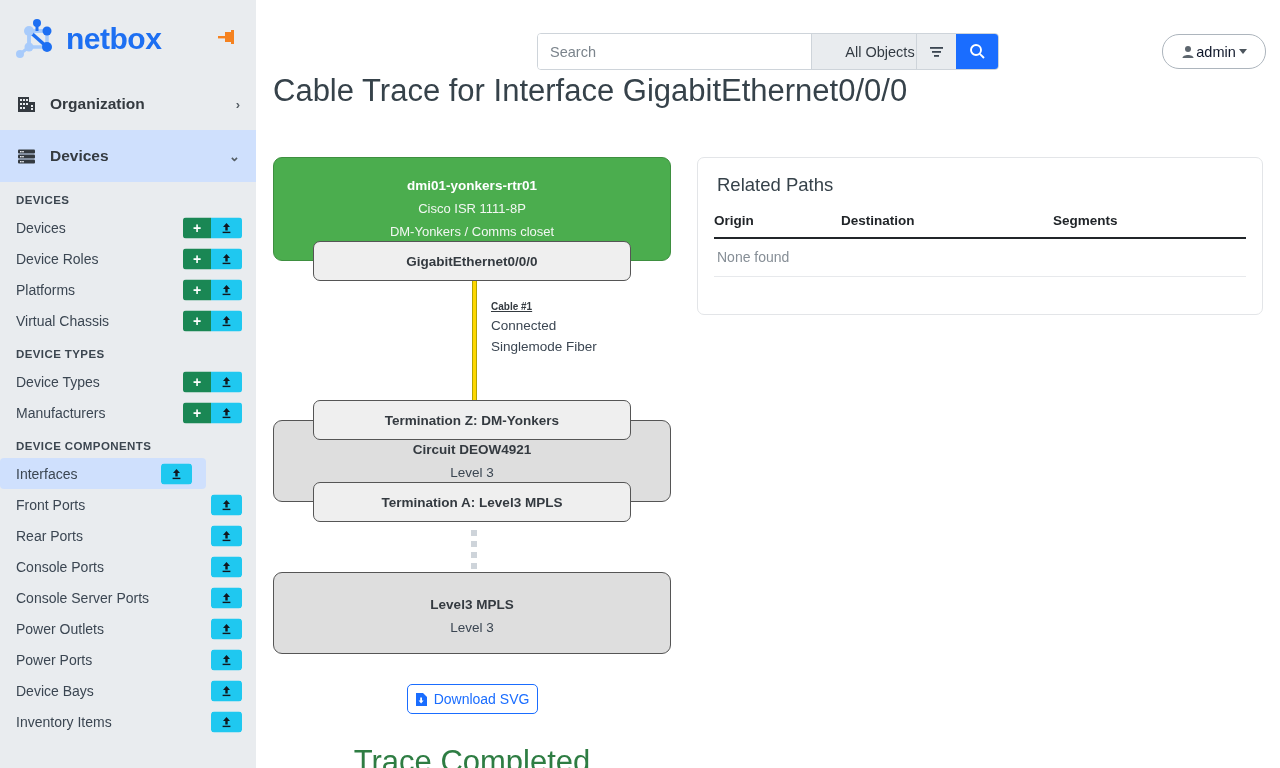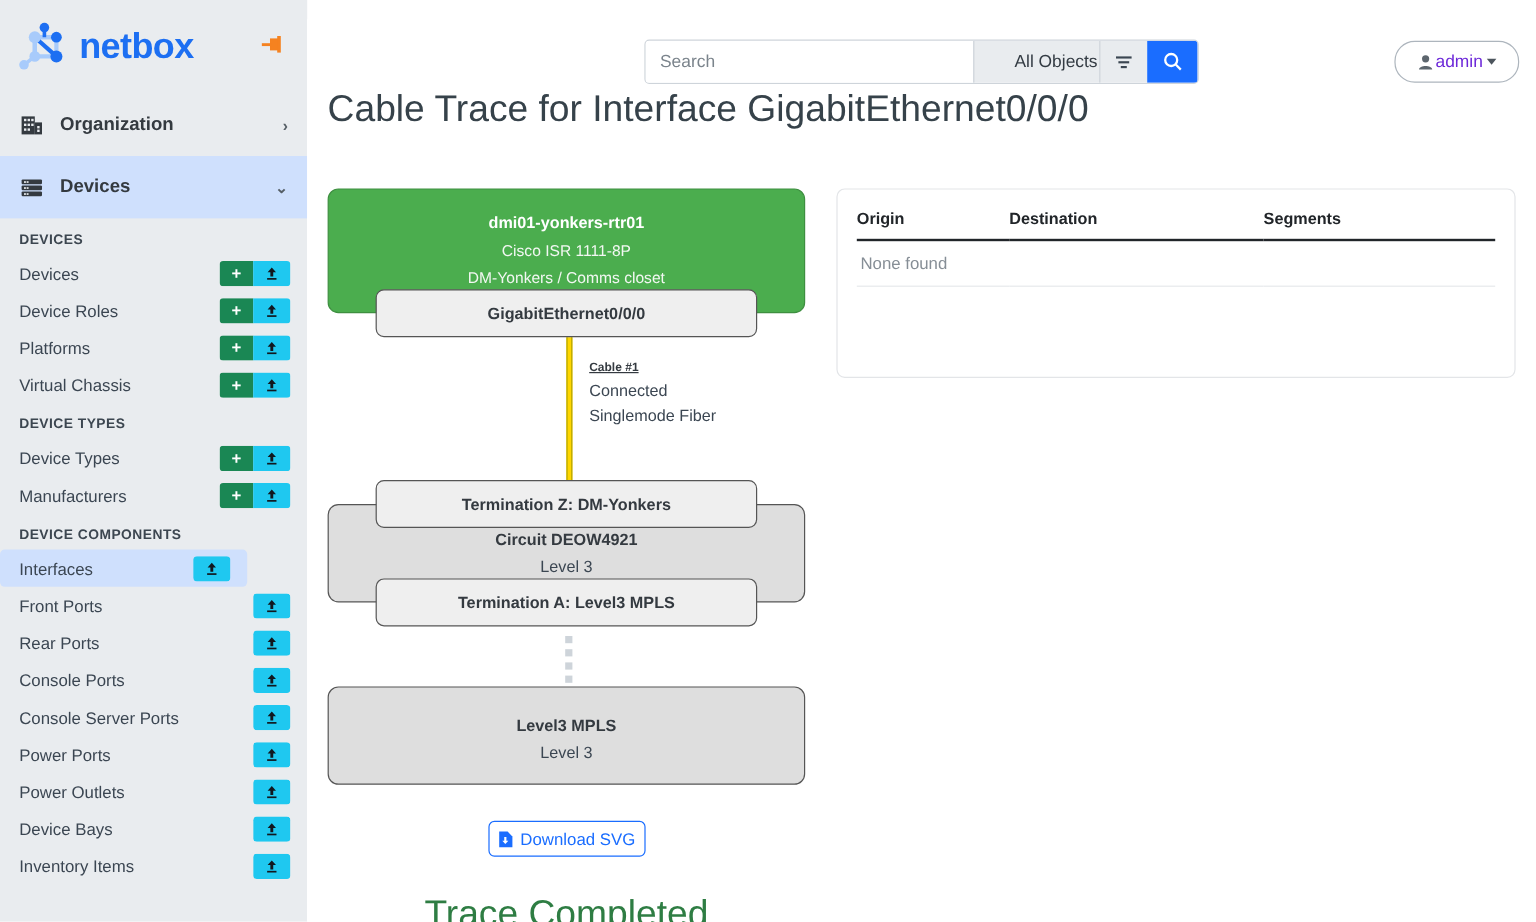--- a/index.html
+++ b/index.html
@@ -109,21 +109,21 @@
   #search-btn {
     width: 42px; background: #1a6dff;
     display:flex; align-items:center; justify-content:center;
     cursor:pointer;
   }
   #user-btn {
     position: absolute; right: 14px; top: 18px;
     width: 104px; height: 35px;
     border: 1px solid #adb5bd; border-radius: 17px;
     display:flex; align-items:center; justify-content:center; gap:1px;
-    font-size: 14.5px; color: #6d28d9; cursor: pointer; background:#fff;
+    font-size: 14.5px; color: #0f172a; cursor: pointer; background:#fff;
   }
   #user-btn .caret { border-left:4px solid transparent; border-right:4px solid transparent; border-top:5px solid #4c555d; margin-left:2px;}
 
   
   #page { position: absolute; left: 256px; top: 70px; width: 1024px; height: 698px; background:#fff; }
   #page-title {
     position: absolute; left: 17px; top: 3px;
     font-size: 31px; font-weight: normal; color: #36424a;
     white-space: nowrap;
   }
@@ -410,32 +410,32 @@
         <div class="btn-grp">
           <div class="btn-imp solo">
             <svg width="13" height="13" viewBox="0 0 13 13">
               <path d="M6.5 1.5 L10 5.4 H7.7 V9 H5.3 V5.4 H3 Z" fill="#11181f"></path>
               <rect x="2.6" y="10.2" width="7.8" height="1.4" fill="#11181f"></rect>
             </svg>
           </div>
         </div>
       </div>
       <div class="nav-item">
+        <span class="label">Power Outlets</span>
+        <div class="btn-grp">
+          <div class="btn-imp solo">
+            <svg width="13" height="13" viewBox="0 0 13 13">
+              <path d="M6.5 1.5 L10 5.4 H7.7 V9 H5.3 V5.4 H3 Z" fill="#11181f"></path>
+              <rect x="2.6" y="10.2" width="7.8" height="1.4" fill="#11181f"></rect>
+            </svg>
+          </div>
+        </div>
+      </div>
+      <div class="nav-item">
         <span class="label">Power Ports</span>
-        <div class="btn-grp">
-          <div class="btn-imp solo">
-            <svg width="13" height="13" viewBox="0 0 13 13">
-              <path d="M6.5 1.5 L10 5.4 H7.7 V9 H5.3 V5.4 H3 Z" fill="#11181f"></path>
-              <rect x="2.6" y="10.2" width="7.8" height="1.4" fill="#11181f"></rect>
-            </svg>
-          </div>
-        </div>
-      </div>
-      <div class="nav-item">
-        <span class="label">Power Outlets</span>
         <div class="btn-grp">
           <div class="btn-imp solo">
             <svg width="13" height="13" viewBox="0 0 13 13">
               <path d="M6.5 1.5 L10 5.4 H7.7 V9 H5.3 V5.4 H3 Z" fill="#11181f"></path>
               <rect x="2.6" y="10.2" width="7.8" height="1.4" fill="#11181f"></rect>
             </svg>
           </div>
         </div>
       </div>
       <div class="nav-item">
@@ -544,20 +544,21 @@
         <rect x="5.2" y="5.5" width="1.8" height="4" fill="#fff"></rect>
         <path d="M3.6 8.6 L6.1 11.4 L8.6 8.6 Z" fill="#fff"></path>
       </svg>
       <span>Download SVG</span>
     </div>
 
     <div id="trace-status" style="color: rgb(46, 125, 67);">Trace Completed</div>
   </div>
 
   <div id="related-card">
+    <div id="related-title">Related Paths</div>
     <table id="rel-table">
       <thead>
         <tr>
           <th class="col-origin">Origin</th>
           <th class="col-dest">Destination</th>
           <th>Segments</th>
         </tr>
       </thead>
       <tbody>
         <tr>

